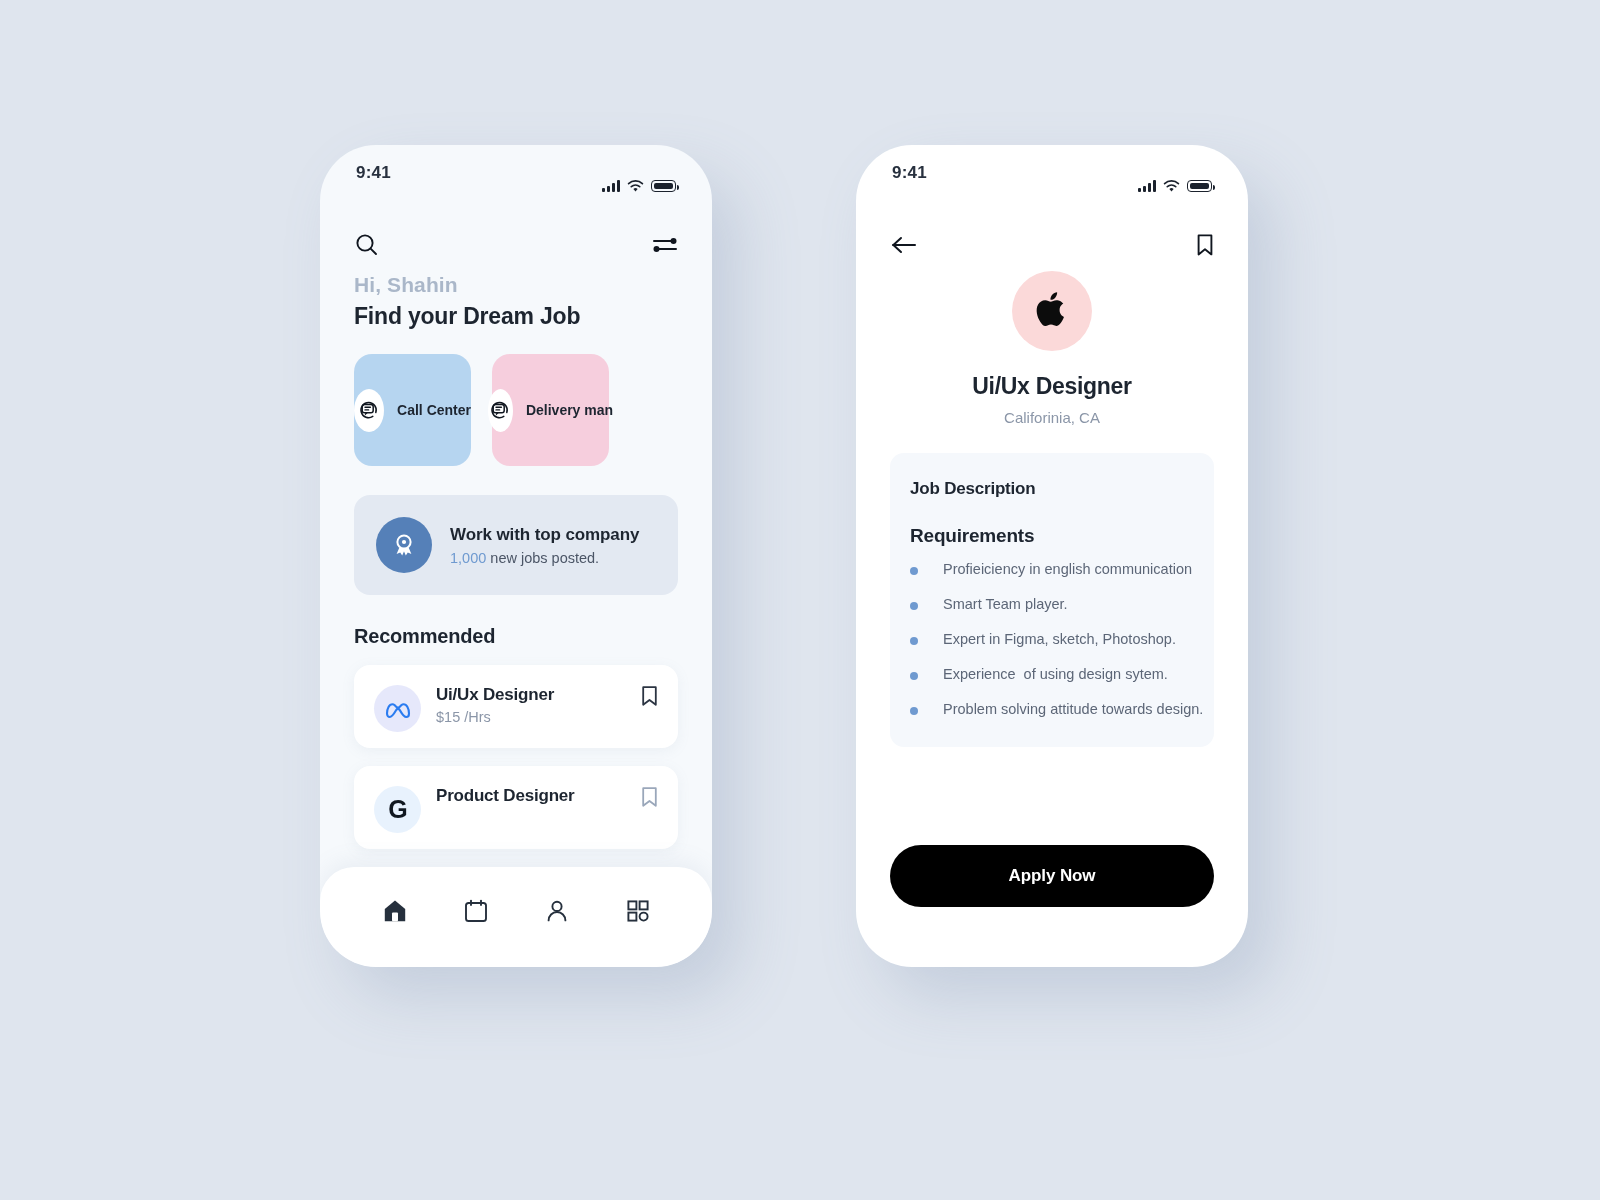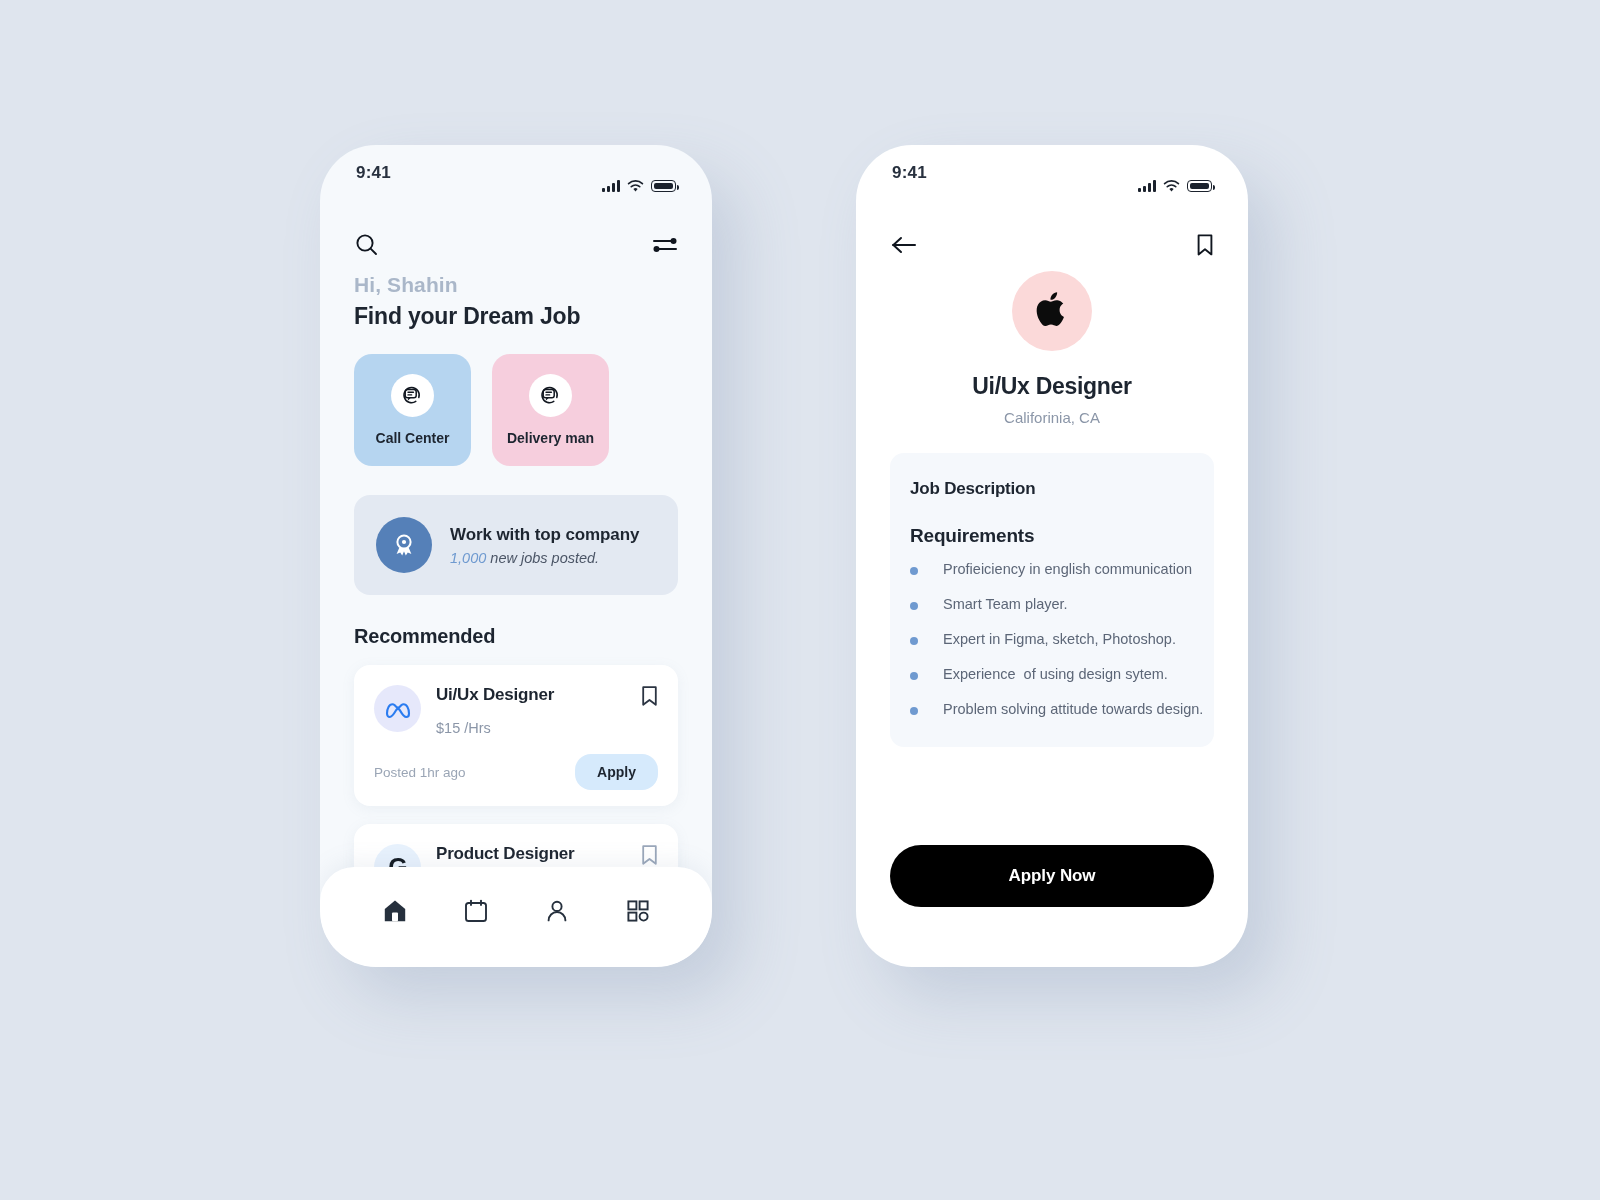--- a/index.html
+++ b/index.html
@@ -49,49 +49,49 @@
   }
   .icon-btn { display:flex; align-items:center; justify-content:center; cursor:pointer; }
 
   .greet { position:absolute; left: 34px; top: 128px; }
   .greet .hi { font-size: 21px; font-weight: 700; color: #aab7c9; letter-spacing:.1px; }
   .greet .head { font-size: 23px; font-weight: 700; color: #1d2530; margin-top: 6px; letter-spacing:-.2px; }
 
   
   .cats { position:absolute; left: 34px; top: 209px; display:flex; gap: 21px; }
   .cat { width: 117px; height: 112px; border-radius: 18px;
-         display:flex; flex-direction:column; align-items:center; justify-content:center;
+         display:flex; flex-direction:row; align-items:center; justify-content:center;
          gap: 13px; cursor:pointer; flex: 0 0 auto; }
   .cat .bubble { width: 43px; height: 43px; border-radius: 50%; background:#fff;
                  display:flex; align-items:center; justify-content:center; }
   .cat .lbl { font-size: 14px; font-weight: 600; color:#1d2530; white-space:nowrap; }
 
   
   .promo { position:absolute; left: 34px; top: 350px; width: 324px; height: 100px;
            background:#e3e9f2; border-radius: 16px; display:flex; align-items:center;
            gap: 18px; padding: 0 22px; cursor:pointer; }
   .promo .medal { width: 56px; height: 56px; border-radius:50%; background:#5580b8;
                   display:flex; align-items:center; justify-content:center; flex:0 0 auto; }
   .promo .t1 { font-size: 17px; font-weight: 700; color:#1d2530; letter-spacing:-.1px; }
-  .promo .t2 { font-size: 14.5px; color:#4b5566; margin-top: 5px; font-style: italic; }
+  .promo .t2 { font-size: 14.5px; color:#4b5566; margin-top: 5px; }
   .promo .t2 b { color:#6f9ad0; font-weight:400; }
 
   
   .sec-title { position:absolute; left: 34px; top: 480px;
                font-size: 20px; font-weight: 700; color:#1d2530; letter-spacing:-.2px; }
 
   .joblist { position:absolute; left: 34px; top: 520px; width: 324px; }
   .jobcard { background:#fff; border-radius: 16px; padding: 20px 20px 16px 20px;
              margin-bottom: 18px; box-shadow: 0 3px 14px rgba(120,140,170,.09); cursor:pointer; }
   .job-top { display:flex; align-items:flex-start; gap: 15px; }
   .logo-circ { width: 47px; height: 47px; border-radius:50%;
                display:flex; align-items:center; justify-content:center; flex:0 0 auto; }
   .job-info { flex:1; }
   .job-title { font-size: 17px; font-weight: 700; color:#1d2530; letter-spacing:-.2px; }
-  .job-pay { font-size: 14.5px; color:#8b96a8; margin-top: 15px; }
+  .job-pay { font-size: 14.5px; color:#8b96a8; margin-top: 4px; }
   .job-bot { display:flex; align-items:center; justify-content:space-between; margin-top: 18px; }
   .posted { font-size: 13.5px; color:#9aa5b5; }
   .apply-pill { background:#d6eafc; color:#1d2530; font-size:14px; font-weight:700;
                 padding: 10px 22px; border-radius: 16px; border:none; cursor:pointer;
                 font-family:"Liberation Sans", sans-serif; }
 
   
   .bottomnav { position:absolute; left: 0; bottom: 0; width: 392px; height: 100px;
                background:#fff; border-radius: 34px 34px 56px 56px;
                display:flex; align-items:center; justify-content:space-around;
@@ -233,24 +233,20 @@
           <span class="job-info">
             <span class="job-title" style="display:block">Ui/Ux Designer</span>
             <span class="job-pay" style="display:block">$15 /Hrs</span>
           </span>
           <span>
             <svg width="17" height="22" viewBox="0 0 17 22">
               <path d="M2.2 2.2h12.6v17.6L8.5 15 2.2 19.8z" stroke="#2b3442" stroke-width="1.8" fill="none" stroke-linejoin="round"></path>
             </svg>
           </span>
         </div>
-        <div class="job-bot">
-          <span class="posted">Posted 1hr ago</span>
-          <button class="apply-pill">Apply</button>
-        </div>
       </div>
 
       <div class="jobcard">
         <div class="job-top">
           <span class="logo-circ" style="background:#e8f2fd">
             <svg width="30" height="30" viewBox="0 0 30 30">
               <text x="15" y="23" text-anchor="middle" font-family="Liberation Sans, sans-serif" font-size="25" font-weight="700" fill="#111820">G</text>
             </svg>
           </span>
           <span class="job-info">

